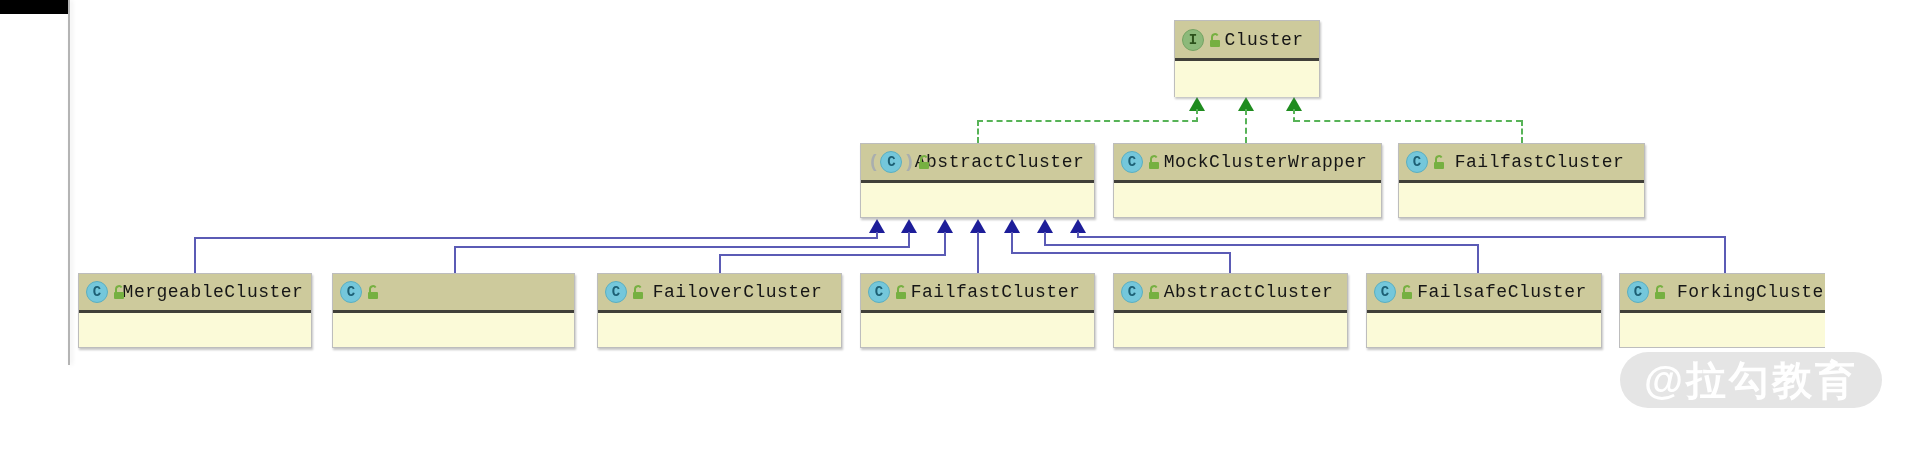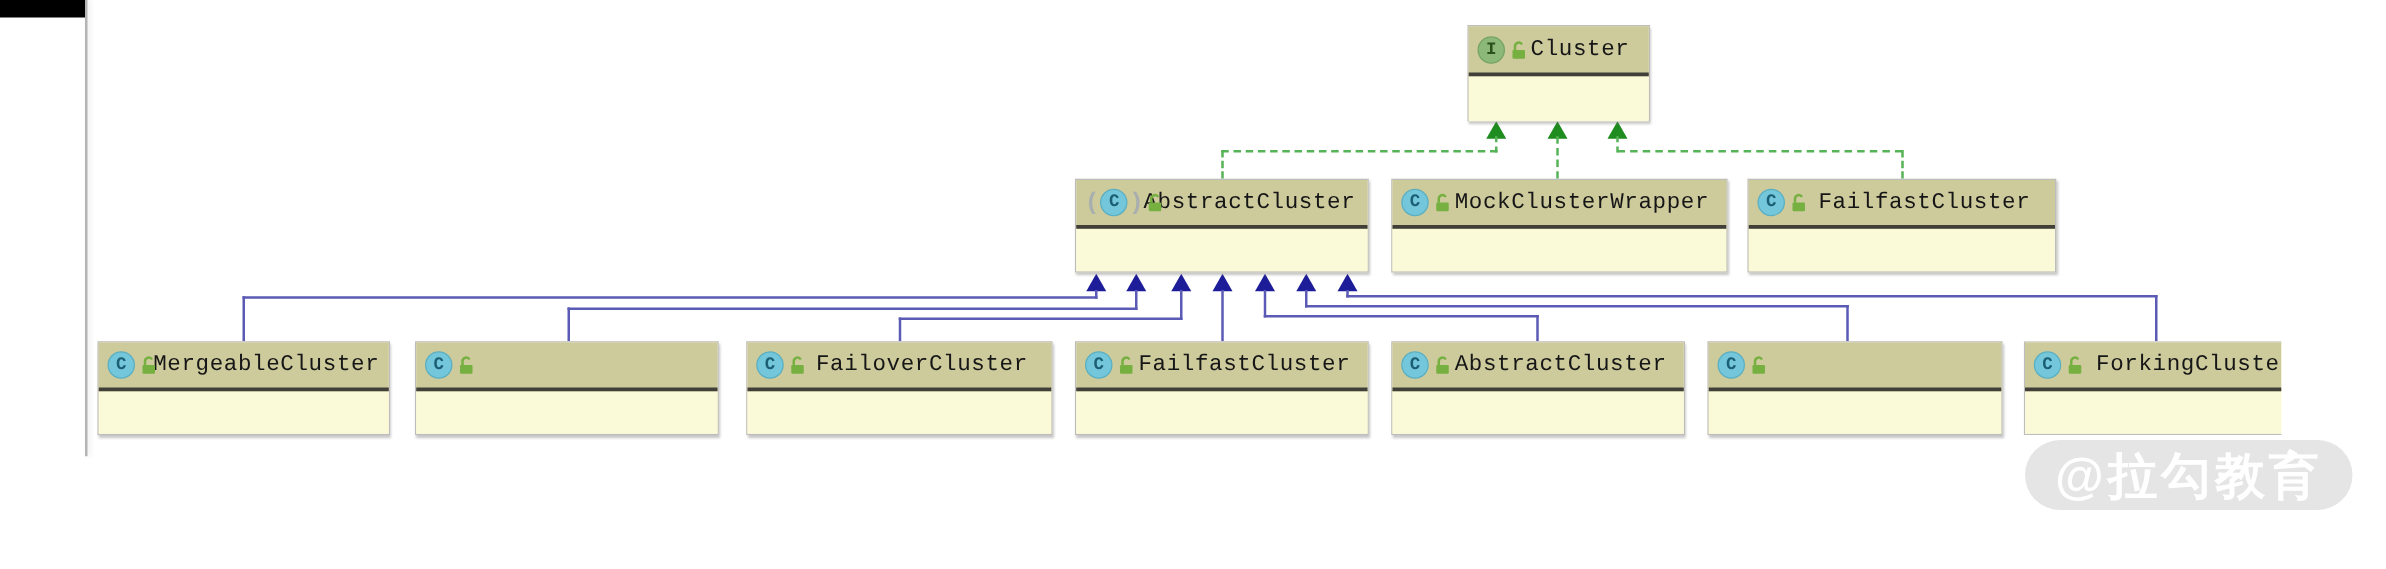--- a/index.html
+++ b/index.html
@@ -240,20 +240,21 @@
 
   <div class="uml-node" style="left:1366px;top:273px;width:236px;">
     <div class="node-header">
       <span class="node-icons">
         <span class="circle-icon class-circle">C</span>
         <svg class="lock-icon" width="16" height="16" viewBox="0 0 16 16">
           <path d="M5 8 V5 a3 3 0 0 1 5.6 -1.4" fill="none" stroke="#76b041" stroke-width="2"></path>
           <rect x="3" y="8" width="10" height="7" rx="1" fill="#76b041"></rect>
         </svg>
       </span>
+      <span class="node-label" style="padding-left:36px;">FailsafeCluster</span>
     </div>
     <div class="node-body"></div>
   </div>
 
   <div class="clip-wrap" style="left:1619px;top:273px;width:206px;height:75px;">
     <div class="uml-node" style="width:238px;">
       <div class="node-header">
         <span class="node-icons">
           <span class="circle-icon class-circle">C</span>
           <svg class="lock-icon" width="16" height="16" viewBox="0 0 16 16">

